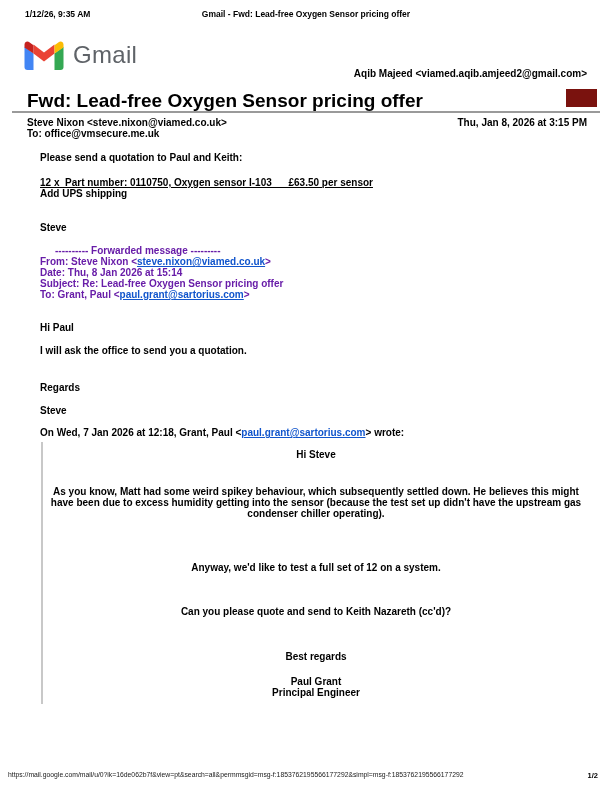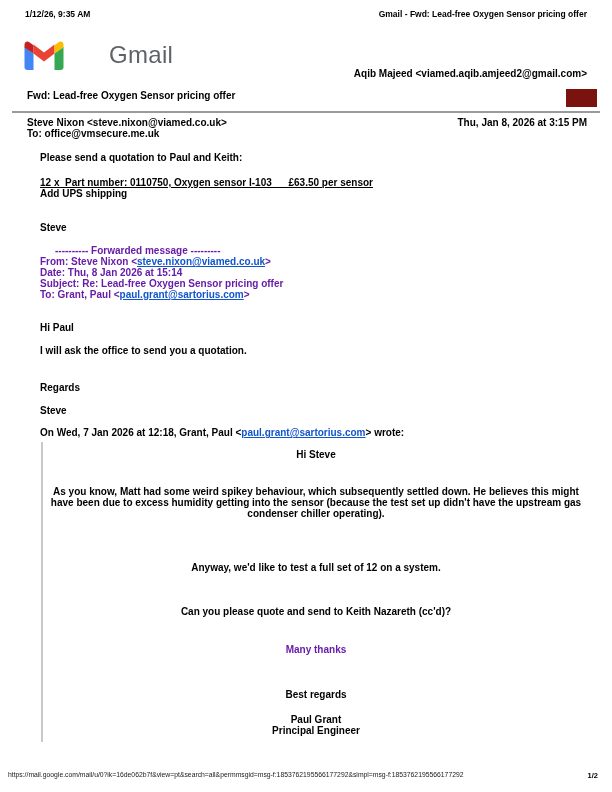--- a/index.html
+++ b/index.html
@@ -6,29 +6,29 @@
   .page{
     position:relative;width:612px;height:792px;margin:0 auto;background:#ffffff;
     font-family:"Liberation Sans",sans-serif;font-weight:700;color:#000;
     overflow:hidden;
   }
   .pre{white-space:pre-wrap;text-decoration:underline;}
 
   
   .print-hdr{position:absolute;top:9px;left:25px;right:25px;height:12px;font-size:8.5px;}
   .print-date{position:absolute;left:0;top:0;}
-  .print-title{position:absolute;left:0;right:0;top:0;text-align:right;}
+  .print-title{position:absolute;left:0;right:0;top:0;text-align:center;}
 
   
   .logo-row{position:absolute;top:40px;left:24px;display:flex;align-items:center;gap:9px;}
-  .logo-text{font-size:24px;font-weight:400;color:#5f6368;letter-spacing:.3px;margin-left:36px;}
+  .logo-text{font-size:24px;font-weight:400;color:#5f6368;letter-spacing:.3px;}
   .account{position:absolute;top:68px;right:25px;font-size:10px;}
 
   
-  .subject{position:absolute;top:90px;left:27px;font-size:10px;}
+  .subject{position:absolute;top:90px;left:27px;font-size:19px;}
   .redaction{position:absolute;top:89px;right:15px;width:31px;height:18px;background:#7a120e;}
   .rule{position:absolute;top:111px;left:12px;right:12px;border-top:2px solid #9a9a9a;height:0;}
 
   
   .meta{position:absolute;top:117px;left:27px;right:25px;font-size:10px;line-height:11px;}
   .sent-date{position:absolute;right:0;top:0;}
 
   
   .content{position:absolute;top:152px;left:40px;width:542px;font-size:10px;line-height:11px;}
   .content div{margin:0;}
@@ -117,21 +117,20 @@
 
     <div class="m-attrib">
       <span>On Wed, 7 Jan 2026 at 12:18, Grant, Paul &lt;</span><span class="lk">paul.grant@sartorius.com</span><span>&gt; wrote:</span>
     </div>
 
     <blockquote class="quote">
       <div>Hi Steve</div>
       <div class="q-para1">As you know, Matt had some weird spikey behaviour, which subsequently settled down. He believes this might have been due to excess humidity getting into the sensor (because the test set up didn't have the upstream gas condenser chiller operating).</div>
       <div class="q-para2">Anyway, we'd like to test a full set of 12 on a system.</div>
       <div class="q-para3">Can you please quote and send to Keith Nazareth (cc'd)?</div>
-      <div class="q-thanks purple">Many thanks</div>
       <div class="q-signoff">Best regards</div>
       <div class="q-name">Paul Grant</div>
       <div>Principal Engineer</div>
     </blockquote>
   </div>
 
   <div class="footer">
     <span>https://mail.google.com/mail/u/0?ik=16de062b7f&amp;view=pt&amp;search=all&amp;permmsgid=msg-f:1853762195566177292&amp;simpl=msg-f:1853762195566177292</span>
     <span class="footer-page">1/2</span>
   </div>

